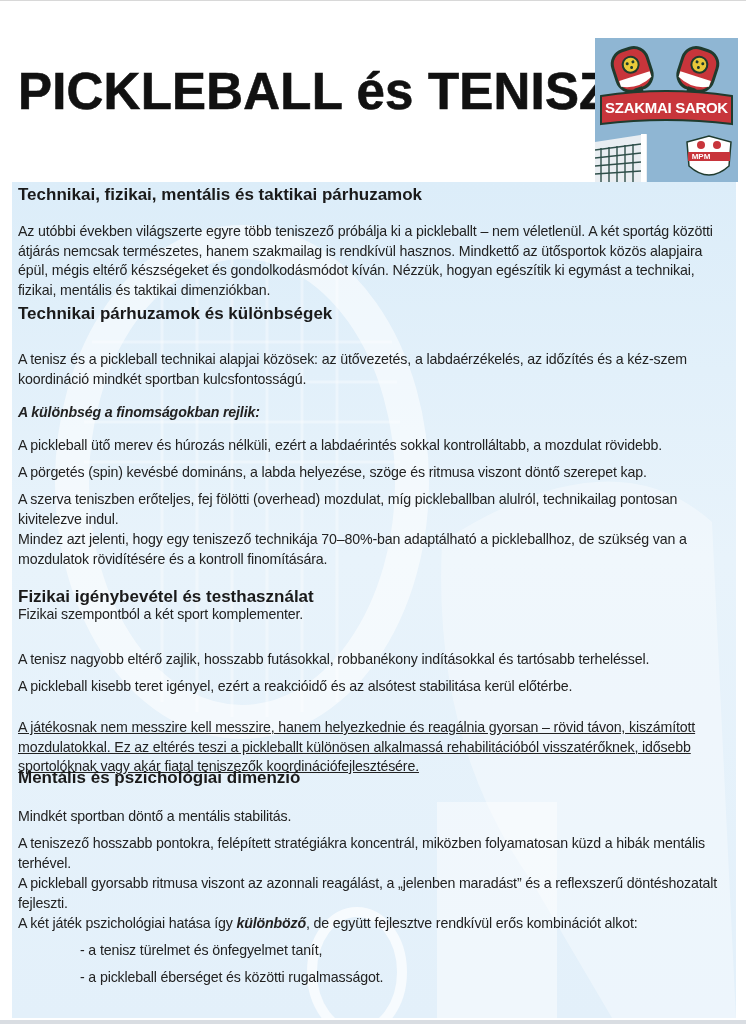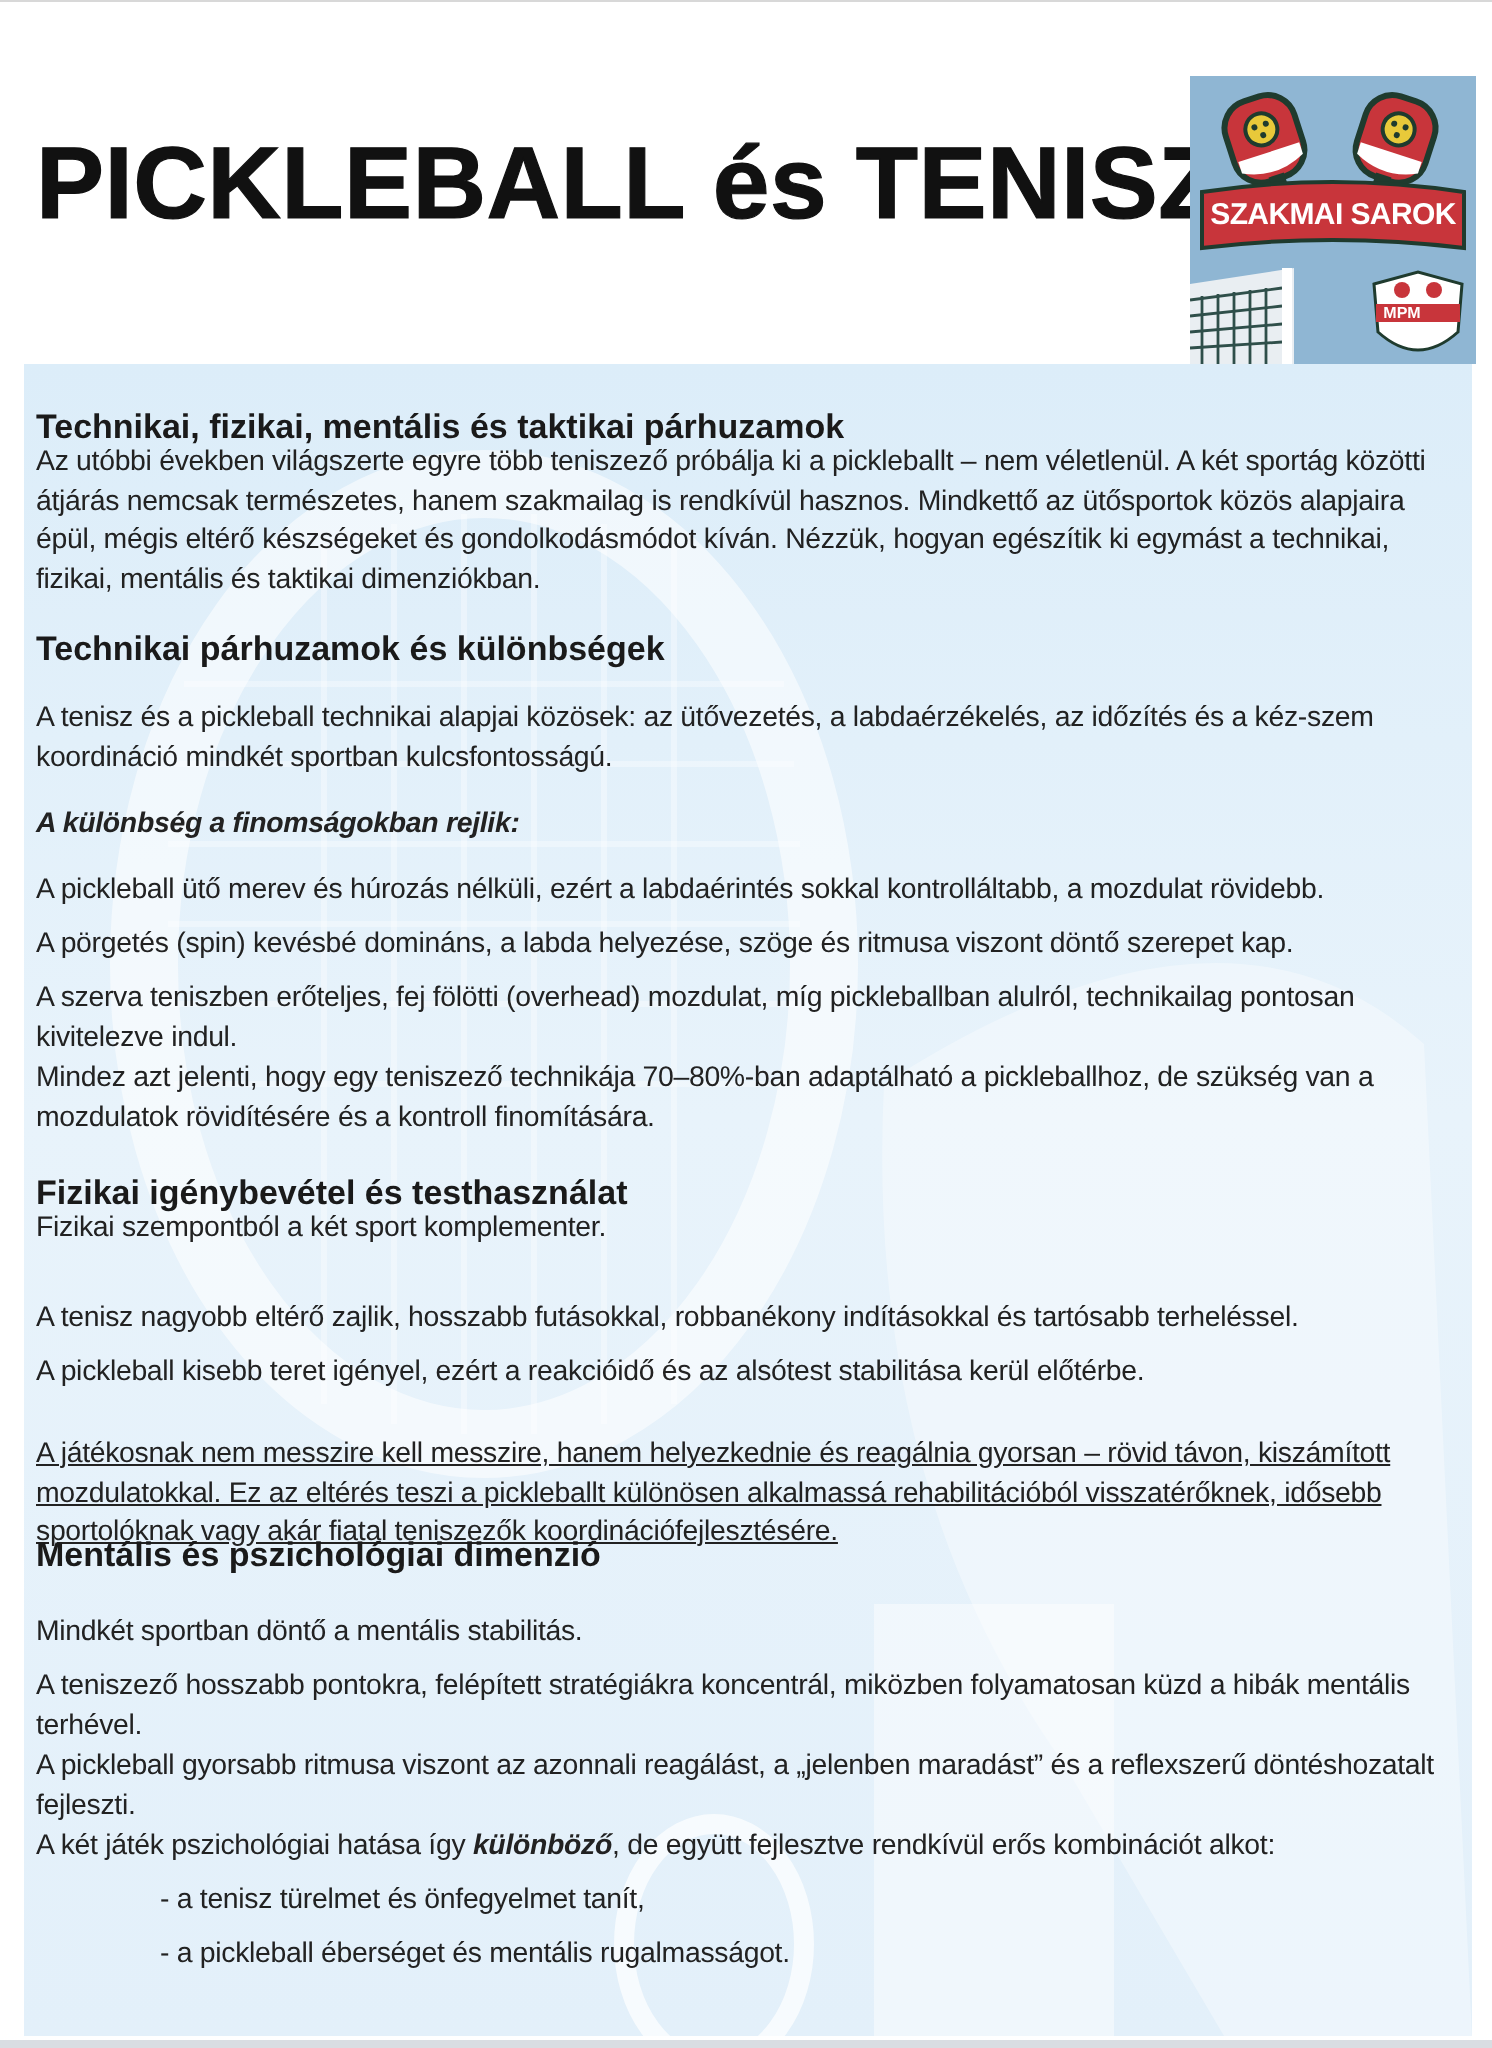--- a/index.html
+++ b/index.html
@@ -127,36 +127,36 @@
 
     <path d="M430 360 Q600 250 700 340 L724 836 L600 836 L520 700 Q420 560 430 360 Z" fill="#ffffff" fill-opacity="0.35"></path>
 
     <rect x="425" y="620" width="120" height="216" fill="#ffffff" fill-opacity="0.45"></rect>
     <ellipse cx="345" cy="790" rx="45" ry="60" fill="none" stroke="#ffffff" stroke-opacity="0.7" stroke-width="10"></ellipse>
   </svg>
 </div>
 
 <div class="bottom-band"></div>
 
-<h2 class="h2" style="top:204px;">Technikai, fizikai, mentális és taktikai párhuzamok</h2>
+<h2 class="h2" style="top:185px;">Technikai, fizikai, mentális és taktikai párhuzamok</h2>
 <p class="p" style="top:222px;">Az utóbbi években világszerte egyre több teniszező próbálja ki a pickleballt – nem véletlenül. A két sportág közötti átjárás nemcsak természetes, hanem szakmailag is rendkívül hasznos. Mindkettő az ütősportok közös alapjaira épül, mégis eltérő készségeket és gondolkodásmódot kíván. Nézzük, hogyan egészítik ki egymást a technikai, fizikai, mentális és taktikai dimenziókban.</p>
 
-<h2 class="h2" style="top:315px;">Technikai párhuzamok és különbségek</h2>
+<h2 class="h2" style="top:304px;">Technikai párhuzamok és különbségek</h2>
 <p class="p" style="top:350px;">A tenisz és a pickleball technikai alapjai közösek: az ütővezetés, a labdaérzékelés, az időzítés és a kéz-szem koordináció mindkét sportban kulcsfontosságú.</p>
 <p class="p em" style="top:403px;">A különbség a finomságokban rejlik:</p>
 <p class="p" style="top:436px;">A pickleball ütő merev és húrozás nélküli, ezért a labdaérintés sokkal kontrolláltabb, a mozdulat rövidebb.</p>
 <p class="p" style="top:463px;">A pörgetés (spin) kevésbé domináns, a labda helyezése, szöge és ritmusa viszont döntő szerepet kap.</p>
 <p class="p" style="top:490px;">A szerva teniszben erőteljes, fej fölötti (overhead) mozdulat, míg pickleballban alulról, technikailag pontosan kivitelezve indul.</p>
 <p class="p" style="top:530px;">Mindez azt jelenti, hogy egy teniszező technikája 70–80%-ban adaptálható a pickleballhoz, de szükség van a mozdulatok rövidítésére és a kontroll finomítására.</p>
 
 <h2 class="h2" style="top:587px;">Fizikai igénybevétel és testhasználat</h2>
 <p class="p" style="top:588px;margin-top:17px;">Fizikai szempontból a két sport komplementer.</p>
 <p class="p" style="top:650px;">A tenisz nagyobb eltérő zajlik, hosszabb futásokkal, robbanékony indításokkal és tartósabb terheléssel.</p>
 <p class="p" style="top:677px;">A pickleball kisebb teret igényel, ezért a reakcióidő és az alsótest stabilitása kerül előtérbe.</p>
 <p class="p" style="top:718px;text-decoration:underline;">A játékosnak nem messzire kell messzire, hanem helyezkednie és reagálnia gyorsan – rövid távon, kiszámított mozdulatokkal. Ez az eltérés teszi a pickleballt különösen alkalmassá rehabilitációból visszatérőknek, idősebb sportolóknak vagy akár fiatal teniszezők koordinációfejlesztésére.</p>
 
 <h2 class="h2" style="top:768px;">Mentális és pszichológiai dimenzió</h2>
 <p class="p" style="top:807px;">Mindkét sportban döntő a mentális stabilitás.</p>
 <p class="p" style="top:834px;">A teniszező hosszabb pontokra, felépített stratégiákra koncentrál, miközben folyamatosan küzd a hibák mentális terhével.</p>
 <p class="p" style="top:874px;">A pickleball gyorsabb ritmusa viszont az azonnali reagálást, a „jelenben maradást” és a reflexszerű döntéshozatalt fejleszti.</p>
 <p class="p" style="top:914px;"><span>A két játék pszichológiai hatása így </span><span class="em">különböző</span><span>, de együtt fejlesztve rendkívül erős kombinációt alkot:</span></p>
 <p class="p bullet" style="top:941px;">- a tenisz türelmet és önfegyelmet tanít,</p>
-<p class="p bullet" style="top:968px;">- a pickleball éberséget és mentális rugalmasságot.</p>
+<p class="p bullet" style="top:968px;">- a pickleball éberséget és közötti rugalmasságot.</p>
 
 </body></html>

